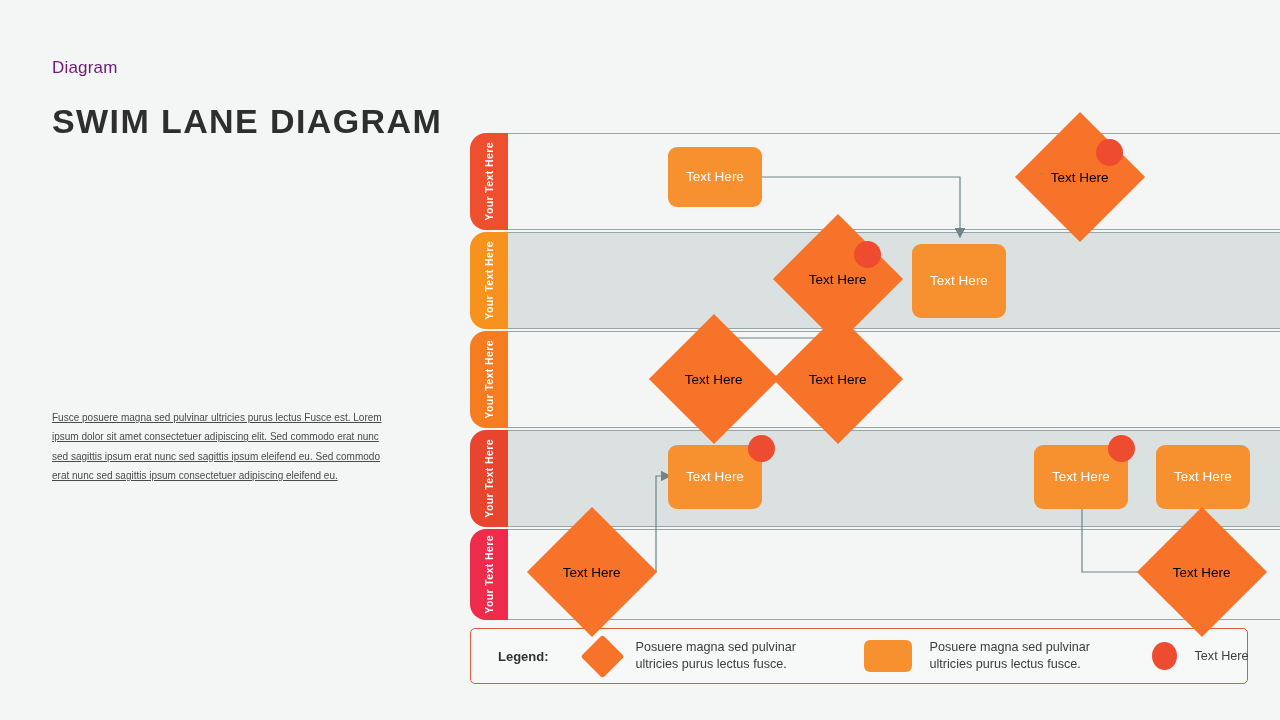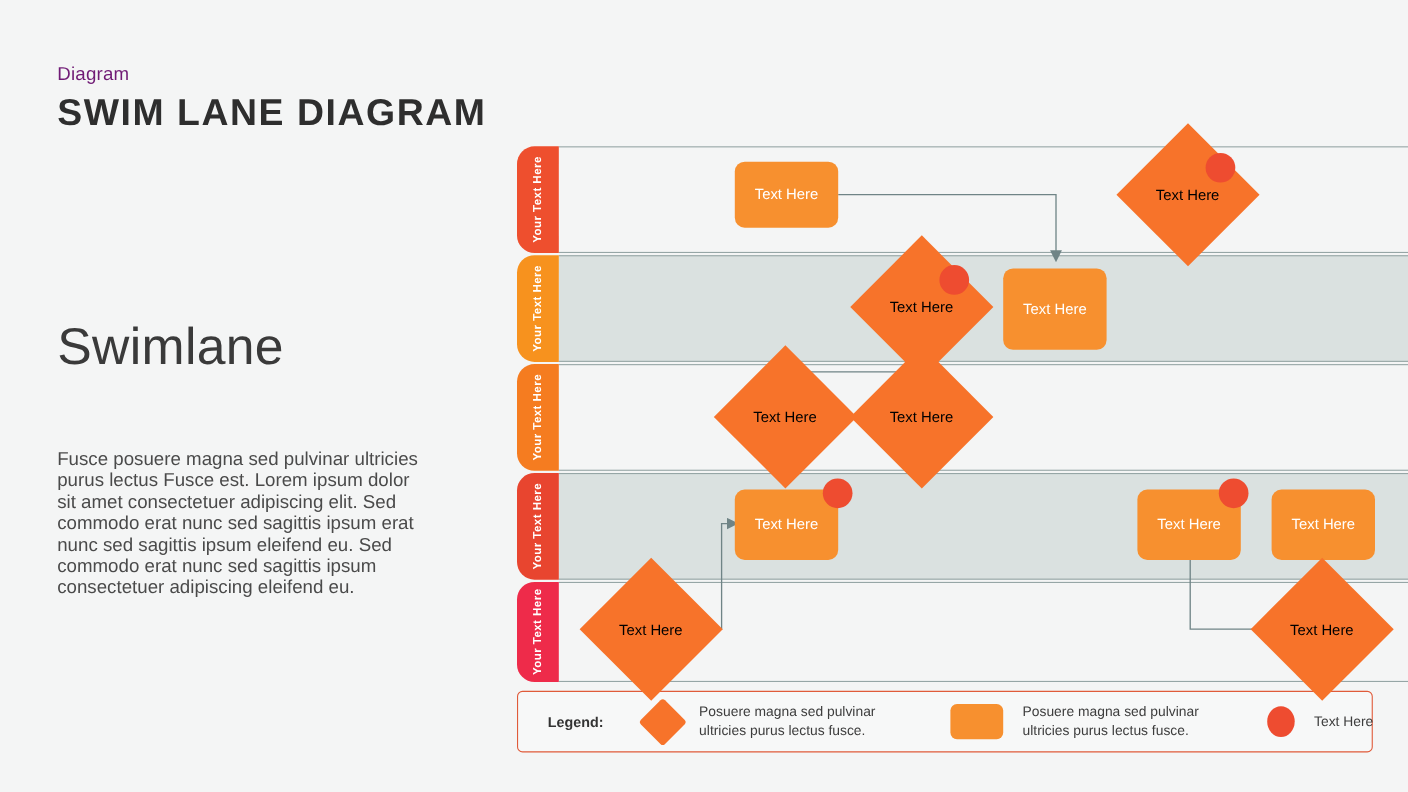--- a/index.html
+++ b/index.html
@@ -27,21 +27,21 @@
     position: absolute;
     left: 0;
     top: 58px;
     font-size: 17px;
     color: #e8505b;
     letter-spacing: .2px;
   }
   #page-title {
     position: absolute;
     left: 0;
-    top: 84px;
+    top: 102px;
     font-size: 34px;
     font-weight: bold;
     color: #2e2e2e;
     letter-spacing: 1.4px;
   }
   #sub-light {
     position: absolute;
     left: 0;
     top: 287px;
     font-size: 47px;
@@ -56,23 +56,24 @@
     font-size: 47px;
     font-weight: bold;
     color: #262626;
     letter-spacing: .3px;
   }
   #body-copy {
     position: absolute;
     left: 0;
     top: 408px;
     width: 335px;
-    font-size: 17px;
+    font-size: 10px;
     line-height: 19.4px;
     color: #4a4a4a;
+    text-decoration: underline;
   }
 
   
   #board {
     position: absolute;
     left: 470px;
     top: 133px;
     width: 810px;
     height: 487px;
   }
@@ -229,21 +230,20 @@
     width: 200px;
   }
   .leg-txt.narrow { width: 70px; }
 </style>
 </head>
 <body style="background: rgb(244, 245, 245);">
 
 <div id="left-col">
   <div id="eyebrow" style="color: #701a75;">Diagram</div>
   <div id="page-title">SWIM LANE DIAGRAM</div>
-  <div id="sub-light">Swimlane</div>
   <div id="body-copy">Fusce posuere magna sed pulvinar ultricies purus lectus Fusce est. Lorem ipsum dolor sit amet consectetuer adipiscing elit. Sed commodo erat nunc sed sagittis ipsum erat nunc sed sagittis ipsum eleifend eu. Sed commodo erat nunc sed sagittis ipsum consectetuer adipiscing eleifend eu.</div>
 </div>
 
 <div id="board">
 
   <div class="lane" id="lane-1" style="top:0px;height:97px;">
     <div class="lane-bg plain"></div>
     <div class="lane-tab" id="tab-1" style="background: rgb(238, 79, 46);">
         <span>Your Text Here</span>
       </div>

